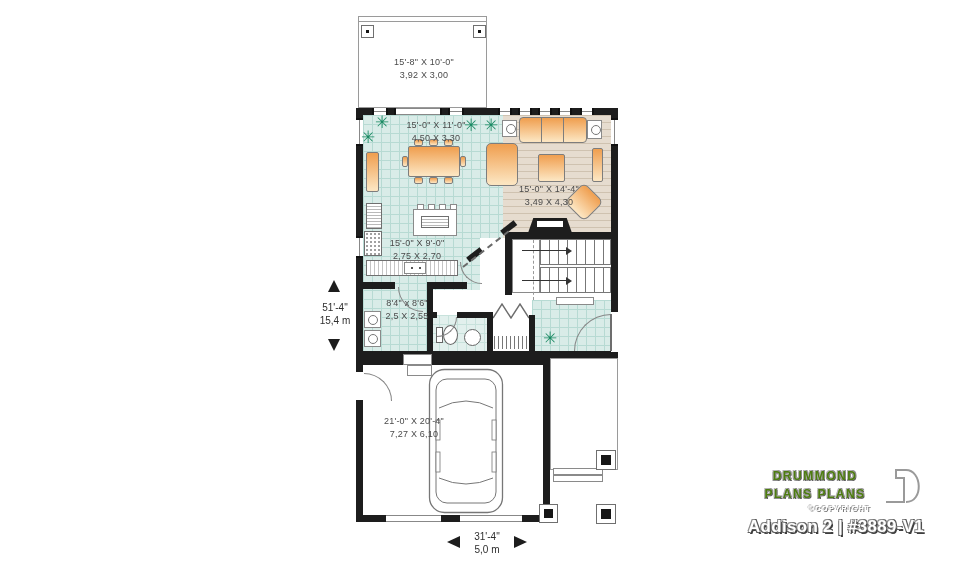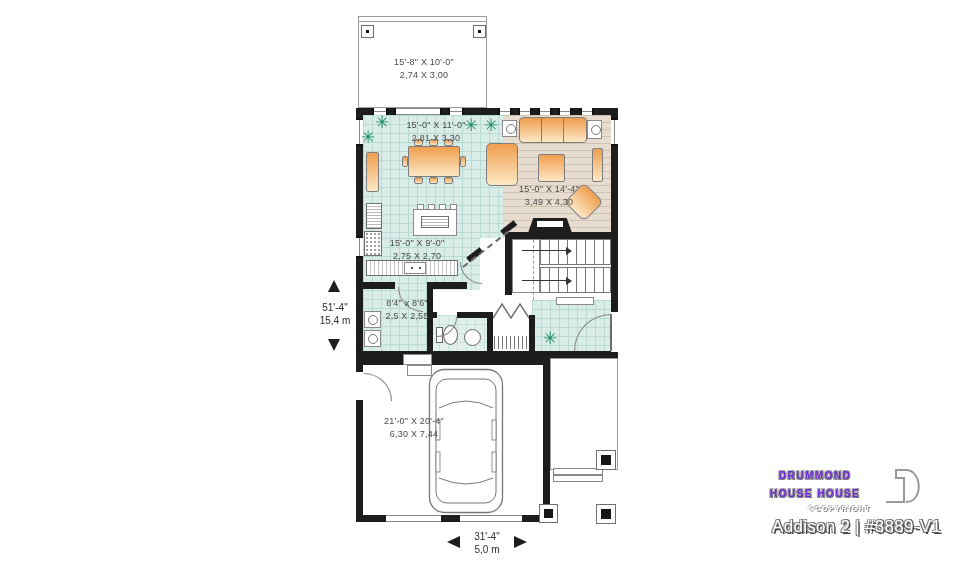--- a/index.html
+++ b/index.html
@@ -59,40 +59,40 @@
              border:1px solid #6f6f6f;}
   .stripes-h{background:#fff repeating-linear-gradient(180deg,#fff 0 2px,#b9b9b9 2px 3px);
              border:1px solid #6f6f6f;}
   .dots{background-color:#fff;background-image:radial-gradient(#9a9a9a .7px,transparent .8px);
         background-size:4px 4px;border:1px solid #6f6f6f;}
   .tri{width:0;height:0;}
   .tri-up{border-left:6px solid transparent;border-right:6px solid transparent;border-bottom:12px solid #1d1d1d;}
   .tri-down{border-left:6px solid transparent;border-right:6px solid transparent;border-top:12px solid #1d1d1d;}
   .tri-left{border-top:6px solid transparent;border-bottom:6px solid transparent;border-right:13px solid #1d1d1d;}
   .tri-right{border-top:6px solid transparent;border-bottom:6px solid transparent;border-left:13px solid #1d1d1d;}
-  .brand{color:#6d28d9;font-weight:700;letter-spacing:1.5px;font-size:10px;line-height:16px;
+  .brand{color:#4d7c0f;font-weight:700;letter-spacing:1.5px;font-size:12px;line-height:16px;
          text-align:center;
          text-shadow:-1px -1px 0 #b5b5b5,1px -1px 0 #8d8d8d,-1px 1px 0 #8d8d8d,1px 1px 0 #5f5f5f;}
   .copyright{color:#fdfdfd;font-size:7px;letter-spacing:1.6px;font-weight:700;text-align:center;
          text-shadow:1px 1px 0 #777, -1px -1px 0 #aaa;}
-  .plan-title{color:#fff;font-size:17px;font-weight:400;letter-spacing:.3px;
-         text-shadow:-1px -1px 0 #8f8f8f,1px -1px 0 #5c5c5c,-1px 1px 0 #5c5c5c,1.5px 1.5px 0 #3f3f3f;margin-left:24px;}
+  .plan-title{color:#fff;font-size:17px;font-weight:700;letter-spacing:.3px;
+         text-shadow:-1px -1px 0 #8f8f8f,1px -1px 0 #5c5c5c,-1px 1px 0 #5c5c5c,1.5px 1.5px 0 #3f3f3f;}
 </style>
 </head>
 <body>
 
 <div class="canvas">
 
   <div class="abs outline z1" style="left:358px;top:16px;width:129px;height:92px;"></div>
   <div class="abs z1" style="left:358px;top:21px;width:129px;height:1px;background:#9a9a9a;"></div>
   <div class="abs post z2" style="left:361px;top:25px;width:13px;height:13px;"></div>
   <div class="abs post z2" style="left:473px;top:25px;width:13px;height:13px;"></div>
   <div class="abs room-label" style="left:424px;top:56px;">
     <div>15'-8" X 10'-0"</div>
-    <div>2,74 X 3,00</div>
+    <div>3,92 X 3,00</div>
   </div>
 
   <div class="abs z2" style="left:356px;top:108px;width:262px;height:250px;border:7px solid var(--wall);"></div>
 
   <div class="abs tile z1" style="left:363px;top:115px;width:140px;height:123px;"></div>
   <div class="abs tile z1" style="left:363px;top:238px;width:117px;height:52px;"></div>
   <div class="abs tile z1" style="left:363px;top:290px;width:64px;height:61px;"></div>
   <div class="abs tile-pale z1" style="left:430px;top:315px;width:60px;height:36px;"></div>
   <div class="abs tile z1" style="left:532px;top:300px;width:79px;height:51px;"></div>
   <div class="abs wood z1" style="left:503px;top:115px;width:108px;height:123px;"></div>
@@ -187,21 +187,21 @@
   <div class="circ" style="left:506px;top:124px;width:8px;height:8px;z-index:4;"></div>
   <div class="abs thin z3" style="left:587px;top:120px;width:15px;height:19px;"></div>
   <div class="circ" style="left:591px;top:125px;width:8px;height:8px;z-index:4;"></div>
   <div class="abs furn z3" style="left:486px;top:143px;width:32px;height:43px;border-radius:5px;"></div>
   <div class="abs furn z3" style="left:538px;top:154px;width:27px;height:28px;"></div>
   <div class="abs furn z3" style="left:592px;top:148px;width:11px;height:34px;"></div>
   <div class="abs furn z3" style="left:570px;top:188px;width:28px;height:28px;border-radius:6px;transform:rotate(45deg);"></div>
 
   <div class="abs room-label" style="left:436px;top:119px;">
     <div>15'-0" X 11'-0"</div>
-    <div>2,81 X 3,30</div>
+    <div>4,50 X 3,30</div>
   </div>
   <div class="abs room-label" style="left:549px;top:183px;">
     <div>15'-0" X 14'-4"</div>
     <div>3,49 X 4,30</div>
   </div>
   <div class="abs room-label" style="left:417px;top:237px;">
     <div>15'-0" X 9'-0"</div>
     <div>2,75 X 2,70</div>
   </div>
   <div class="abs room-label" style="left:407px;top:297px;">
@@ -221,21 +221,21 @@
     <rect x="8" y="11" width="60" height="124" rx="11" fill="#fff" stroke="#777" stroke-width="1"></rect>
     <path d="M11 40 Q38 26 65 40" fill="none" stroke="#777" stroke-width="1"></path>
     <path d="M11 110 Q38 122 65 110" fill="none" stroke="#777" stroke-width="1"></path>
     <rect x="8" y="52" width="4" height="20" fill="#fff" stroke="#777" stroke-width=".8"></rect>
     <rect x="64" y="52" width="4" height="20" fill="#fff" stroke="#777" stroke-width=".8"></rect>
     <rect x="8" y="84" width="4" height="20" fill="#fff" stroke="#777" stroke-width=".8"></rect>
     <rect x="64" y="84" width="4" height="20" fill="#fff" stroke="#777" stroke-width=".8"></rect>
   </svg>
   <div class="abs room-label" style="left:414px;top:415px;">
     <div>21'-0" X 20'-4"</div>
-    <div>6,30 X 7,44</div>
+    <div>7,27 X 6,10</div>
   </div>
 
   <div class="abs outline z1" style="left:550px;top:358px;width:68px;height:112px;"></div>
   <div class="abs thin z2" style="left:553px;top:468px;width:50px;height:7px;"></div>
   <div class="abs thin z2" style="left:553px;top:475px;width:50px;height:7px;"></div>
   <div class="abs post z2" style="left:596px;top:450px;width:20px;height:20px;"></div>
   <div class="abs post z2" style="left:539px;top:504px;width:19px;height:19px;"></div>
   <div class="abs post z2" style="left:596px;top:504px;width:20px;height:20px;"></div>
 
   <div class="abs tri tri-up z3" style="left:328px;top:280px;"></div>
@@ -246,21 +246,21 @@
   <div class="abs tri tri-down z3" style="left:328px;top:339px;"></div>
 
   <div class="abs tri tri-left z3" style="left:447px;top:536px;"></div>
   <div class="abs dim-label" style="left:462px;top:530px;width:50px;">
     <div>31'-4"</div>
     <div>5,0 m</div>
   </div>
   <div class="abs tri tri-right z3" style="left:514px;top:536px;"></div>
 
   <div class="abs brand" style="left:755px;top:468px;width:120px;">DRUMMOND</div>
-  <div class="abs brand" style="left:748px;top:486px;width:134px;">HOUSE HOUSE</div>
+  <div class="abs brand" style="left:748px;top:486px;width:134px;">PLANS PLANS</div>
   <svg class="abs z3" style="left:882px;top:466px;" width="44" height="42" viewBox="0 0 44 42">
     <path d="M4 36 L22 36 L22 12 L14 12 L14 4 L24 4" fill="none" stroke="#9a9a9a" stroke-width="2"></path>
     <path d="M24 4 C40 4 42 36 24 36" fill="none" stroke="#9a9a9a" stroke-width="2"></path>
   </svg>
   <div class="abs copyright" style="left:790px;top:505px;width:100px;">©COPYRIGHT</div>
   <div class="abs plan-title" style="left:748px;top:517px;">Addison 2 | #3889-V1</div>
 
 </div>
 
 </body></html>

